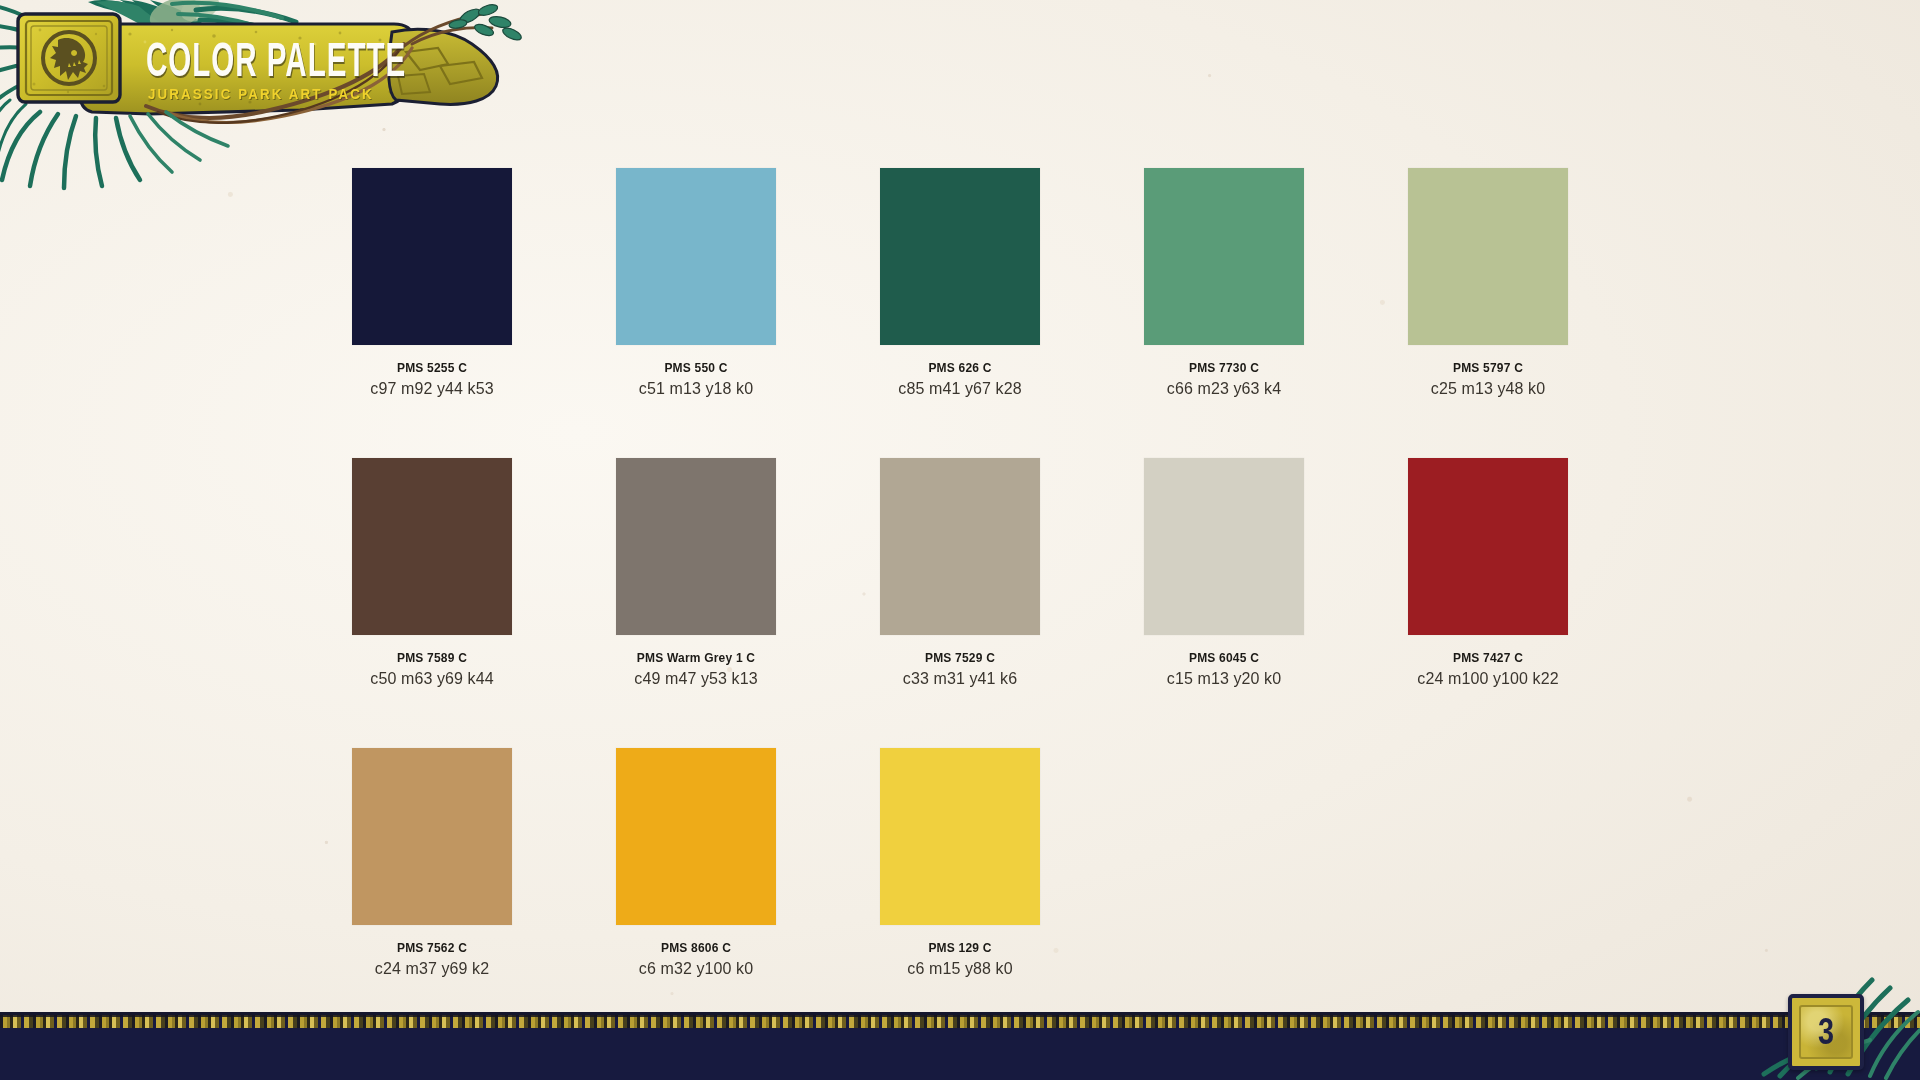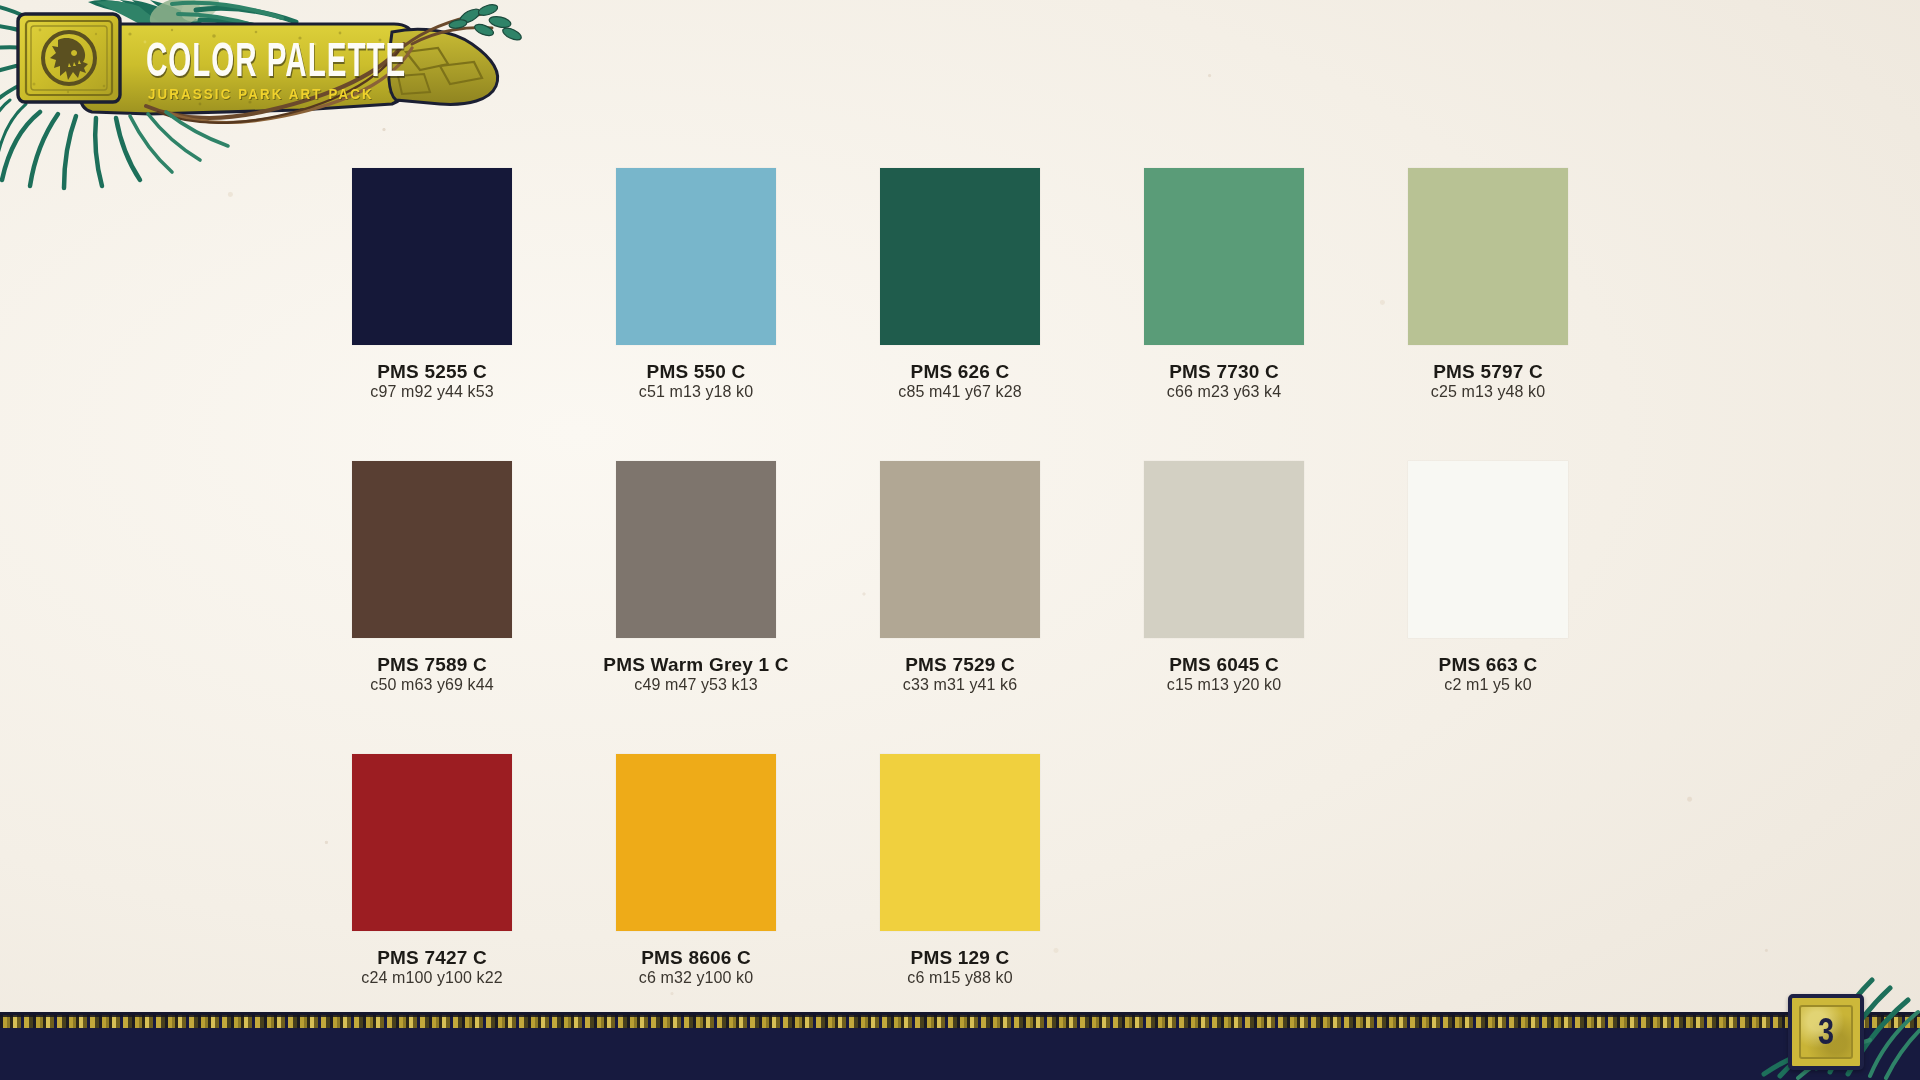--- a/index.html
+++ b/index.html
@@ -64,24 +64,25 @@
     display:grid; grid-template-columns:repeat(5, 1fr);
     row-gap:60px; padding:0 300px; z-index:10;
   }
   .cell{ display:flex; flex-direction:column; align-items:center; }
   .swatch{
     width:160px; height:177px;
     box-shadow:0 0 0 0.5px rgba(0,0,0,.04);
   }
   .pms{
     margin-top:16px;
-    font-size:19px; font-weight:700; letter-spacing:.2px;
+    font-size:12px; font-weight:700; letter-spacing:.2px;
     color:#1c1a16; white-space:nowrap;
   }
   .cmyk{
+    margin-top:5px;
     font-size:16px; font-weight:400; letter-spacing:.1px;
     color:#3a352e; white-space:nowrap;
   }
 
   
   #footer{ position:absolute; left:0; bottom:0; width:1920px; height:64px; z-index:40; }
   #footer-bar{
     position:absolute; left:0; bottom:0; width:100%; height:52px;
     background:#171a3f;
   }
@@ -327,28 +328,28 @@
         <div class="swatch" style="background: rgb(177, 167, 148);"></div>
         <div class="pms">PMS 7529 C</div>
         <div class="cmyk">c33 m31 y41 k6</div>
       </div>
       <div class="cell">
         <div class="swatch" style="background: rgb(211, 208, 195);"></div>
         <div class="pms">PMS 6045 C</div>
         <div class="cmyk">c15 m13 y20 k0</div>
       </div>
       <div class="cell">
-        <div class="swatch" style="background: rgb(248, 248, 243);"></div>
-        <div class="pms">PMS 663 C</div>
-        <div class="cmyk">c2 m1 y5 k0</div>
-      </div>
-      <div class="cell">
         <div class="swatch" style="background: rgb(156, 29, 34);"></div>
         <div class="pms">PMS 7427 C</div>
         <div class="cmyk">c24 m100 y100 k22</div>
+      </div>
+      <div class="cell">
+        <div class="swatch" style="background: rgb(192, 150, 97);"></div>
+        <div class="pms">PMS 7562 C</div>
+        <div class="cmyk">c24 m37 y69 k2</div>
       </div>
       <div class="cell">
         <div class="swatch" style="background: rgb(238, 171, 24);"></div>
         <div class="pms">PMS 8606 C</div>
         <div class="cmyk">c6 m32 y100 k0</div>
       </div>
       <div class="cell">
         <div class="swatch" style="background: rgb(240, 208, 62);"></div>
         <div class="pms">PMS 129 C</div>
         <div class="cmyk">c6 m15 y88 k0</div>

